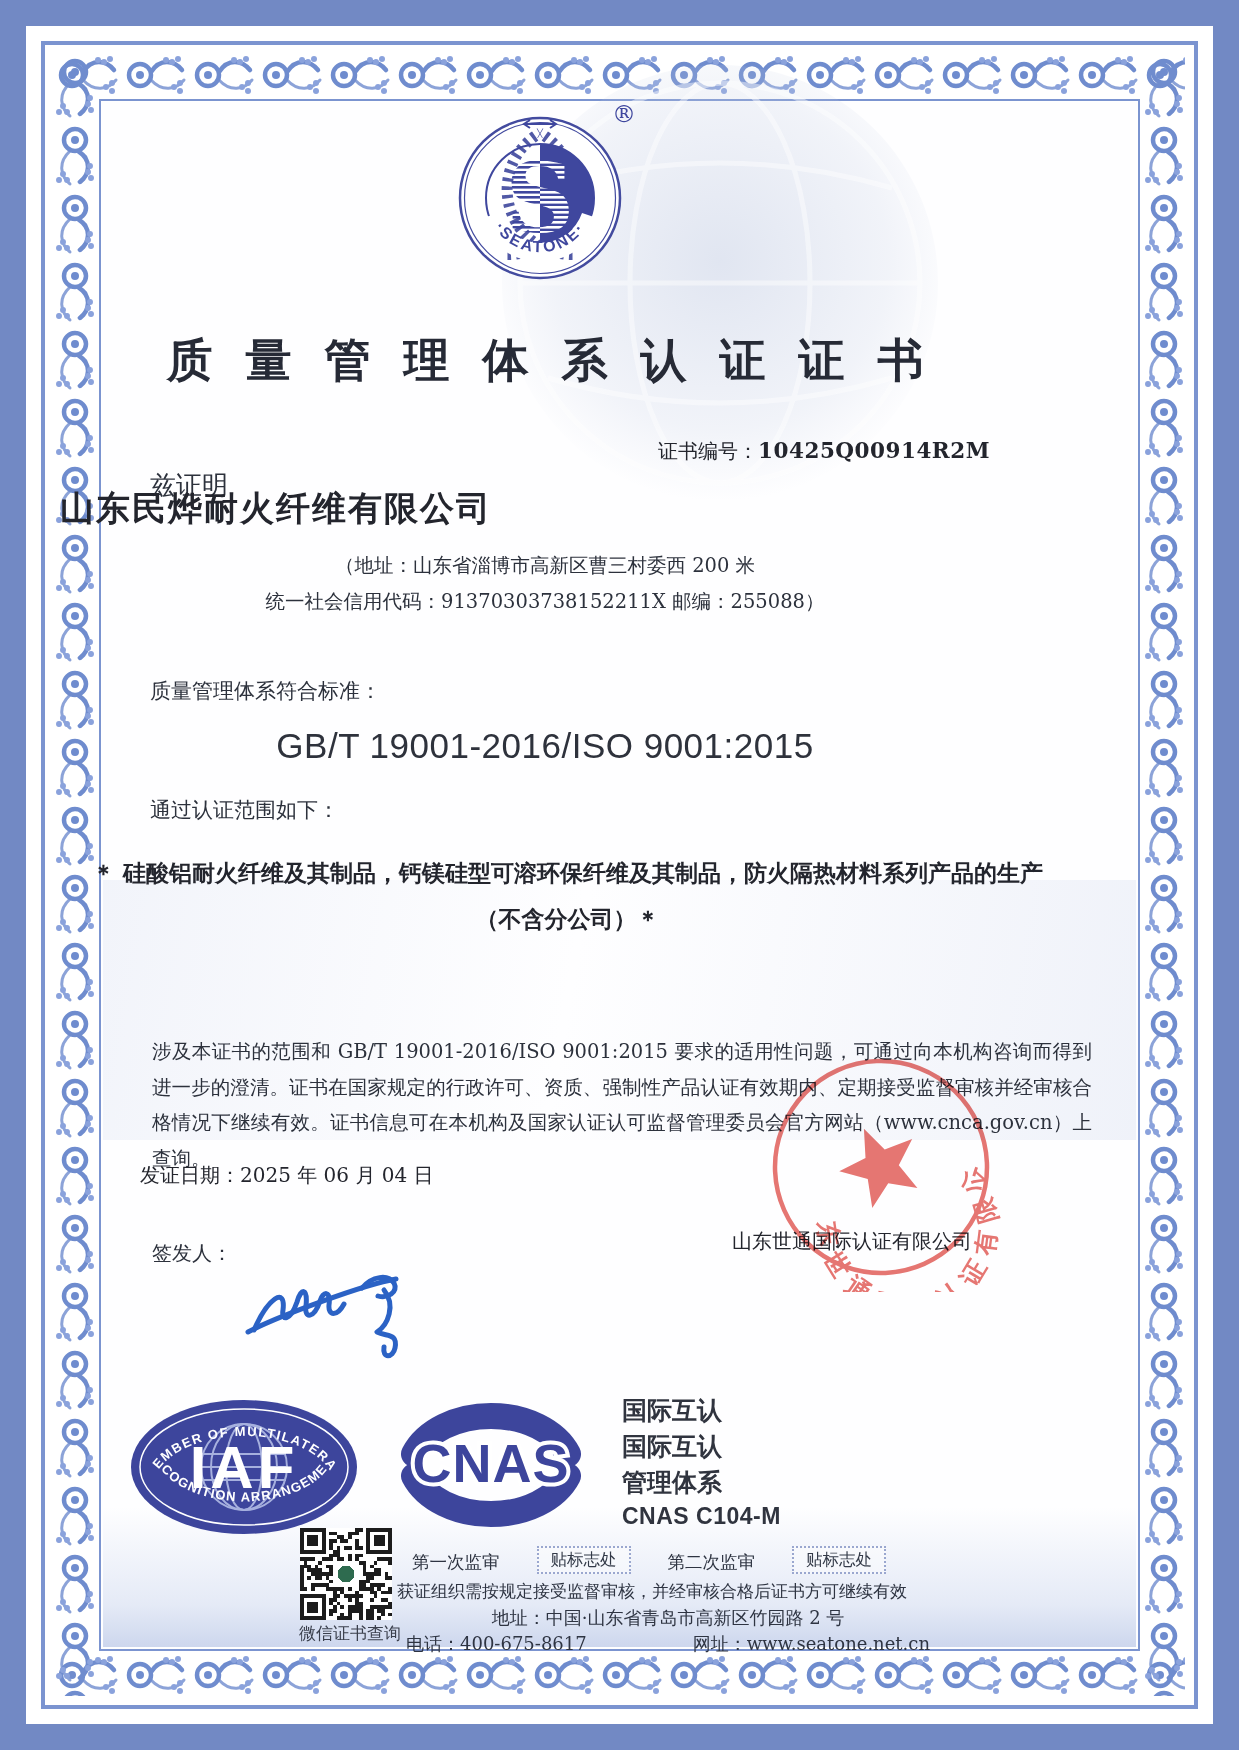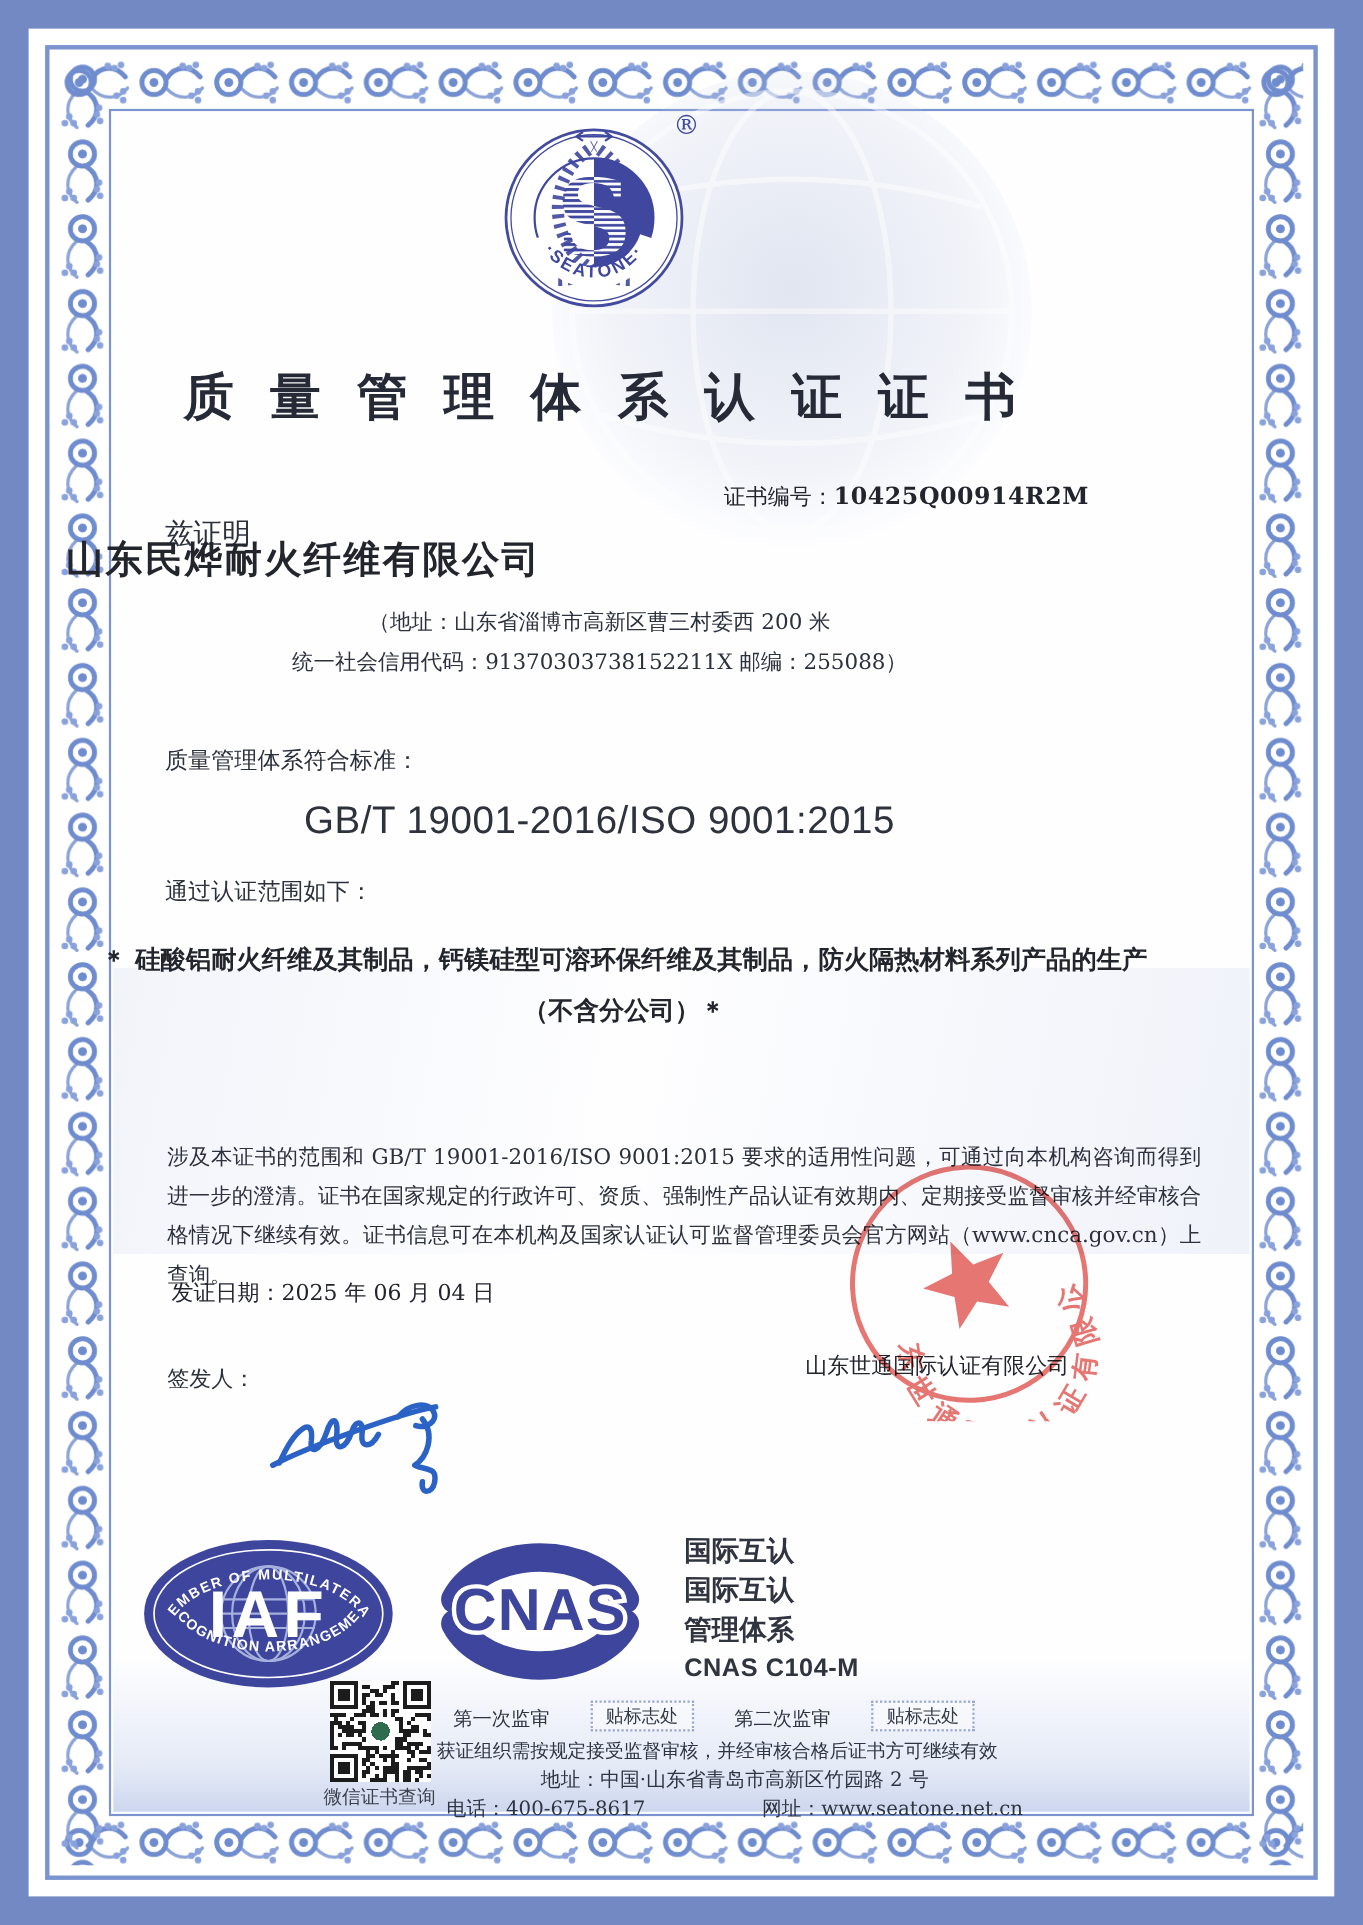--- a/index.html
+++ b/index.html
@@ -28,24 +28,24 @@
   .certify{left:150px;top:468px;font-size:26px;}
   .company{left:60px;top:486px;width:970px;text-align:left;font-size:34px;font-weight:600;letter-spacing:2px;color:#23252d;}
   .addr1{left:60px;top:552px;width:970px;text-align:center;font-size:19.5px;}
   .addr2{left:60px;top:588px;width:970px;text-align:center;font-size:19.5px;}
   .stdlabel{left:150px;top:649px;font-size:21px;margin-top:28px;}
   .standard{left:60px;top:726px;width:970px;text-align:center;font-size:35px;color:#2e323c;
             font-family:"Liberation Sans","DejaVu Sans",sans-serif;letter-spacing:.5px;}
   .scopelabel{left:150px;top:796px;font-size:21px;}
   .scope{left:85px;top:850px;width:965px;text-align:center;font-size:23px;font-weight:700;line-height:46px;color:#23252d;}
   .disclaimer{left:152px;top:1034px;width:940px;font-size:19.5px;line-height:35.5px;text-align:justify;color:#2c313c;}
-  .daterow{left:156px;top:1162px;width:940px;display:flex;justify-content:space-between;font-size:20px;color:#23252d;text-align:center;}
+  .daterow{left:140px;top:1162px;width:940px;display:flex;justify-content:space-between;font-size:20px;color:#23252d;text-align:center;}
   .signer{left:152px;top:1240px;font-size:20px;}
   .issuer{left:732px;top:1228px;width:280px;font-size:20px;color:#23252d;}
-  .qrcaption{left:294px;top:1622px;width:112px;font-size:17px;color:#3a3f4c;}
+  .qrcaption{left:294px;top:1622px;width:112px;text-align:center;font-size:17px;color:#3a3f4c;}
   .cnastext{left:622px;top:1392px;font-family:"Liberation Sans","DejaVu Sans",sans-serif;color:#30343f;}
   .cnastext .cn{font-size:25px;font-weight:700;line-height:36px;}
   .cnastext .en{font-size:23px;font-weight:700;line-height:33px;letter-spacing:.5px;}
   .auditrow{left:412px;top:1546px;width:474px;display:flex;justify-content:space-between;align-items:flex-end;font-size:17.5px;color:#2e3442;}
   .sticker{border:2px dotted #9aa7cf;padding:1px 12px;font-size:16.5px;color:#333a48;background:rgba(255,255,255,.4);}
   .note{left:390px;top:1580px;width:524px;text-align:center;font-size:17px;color:#2e3442;}
   .orgaddr{left:406px;top:1606px;width:524px;text-align:center;font-size:18px;color:#2e3442;}
   .phones{left:406px;top:1632px;width:524px;text-align:center;font-size:18px;color:#2e3442;display:flex;justify-content:space-between;gap:34px;}
   .stamp{left:756px;top:1042px;width:250px;height:250px;opacity:.8;mix-blend-mode:multiply;}
   .sig{left:238px;top:1258px;width:210px;height:105px;}

